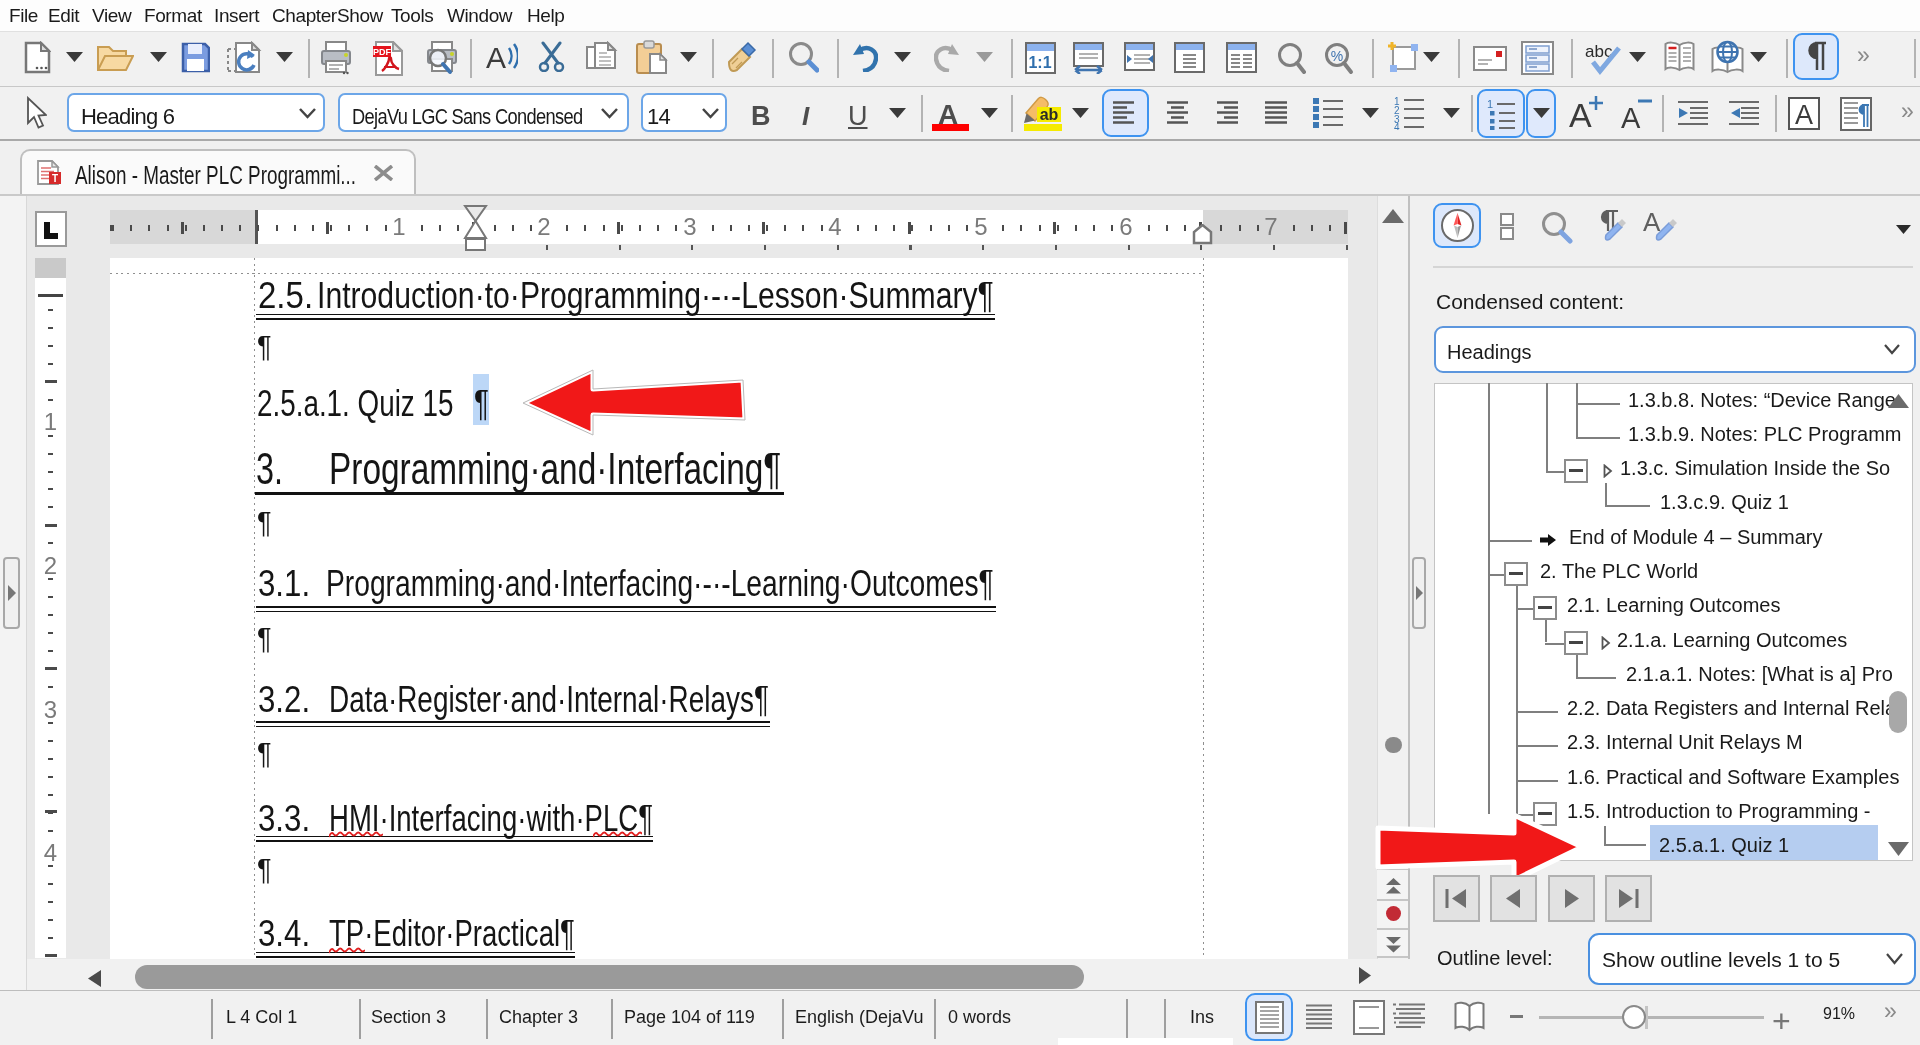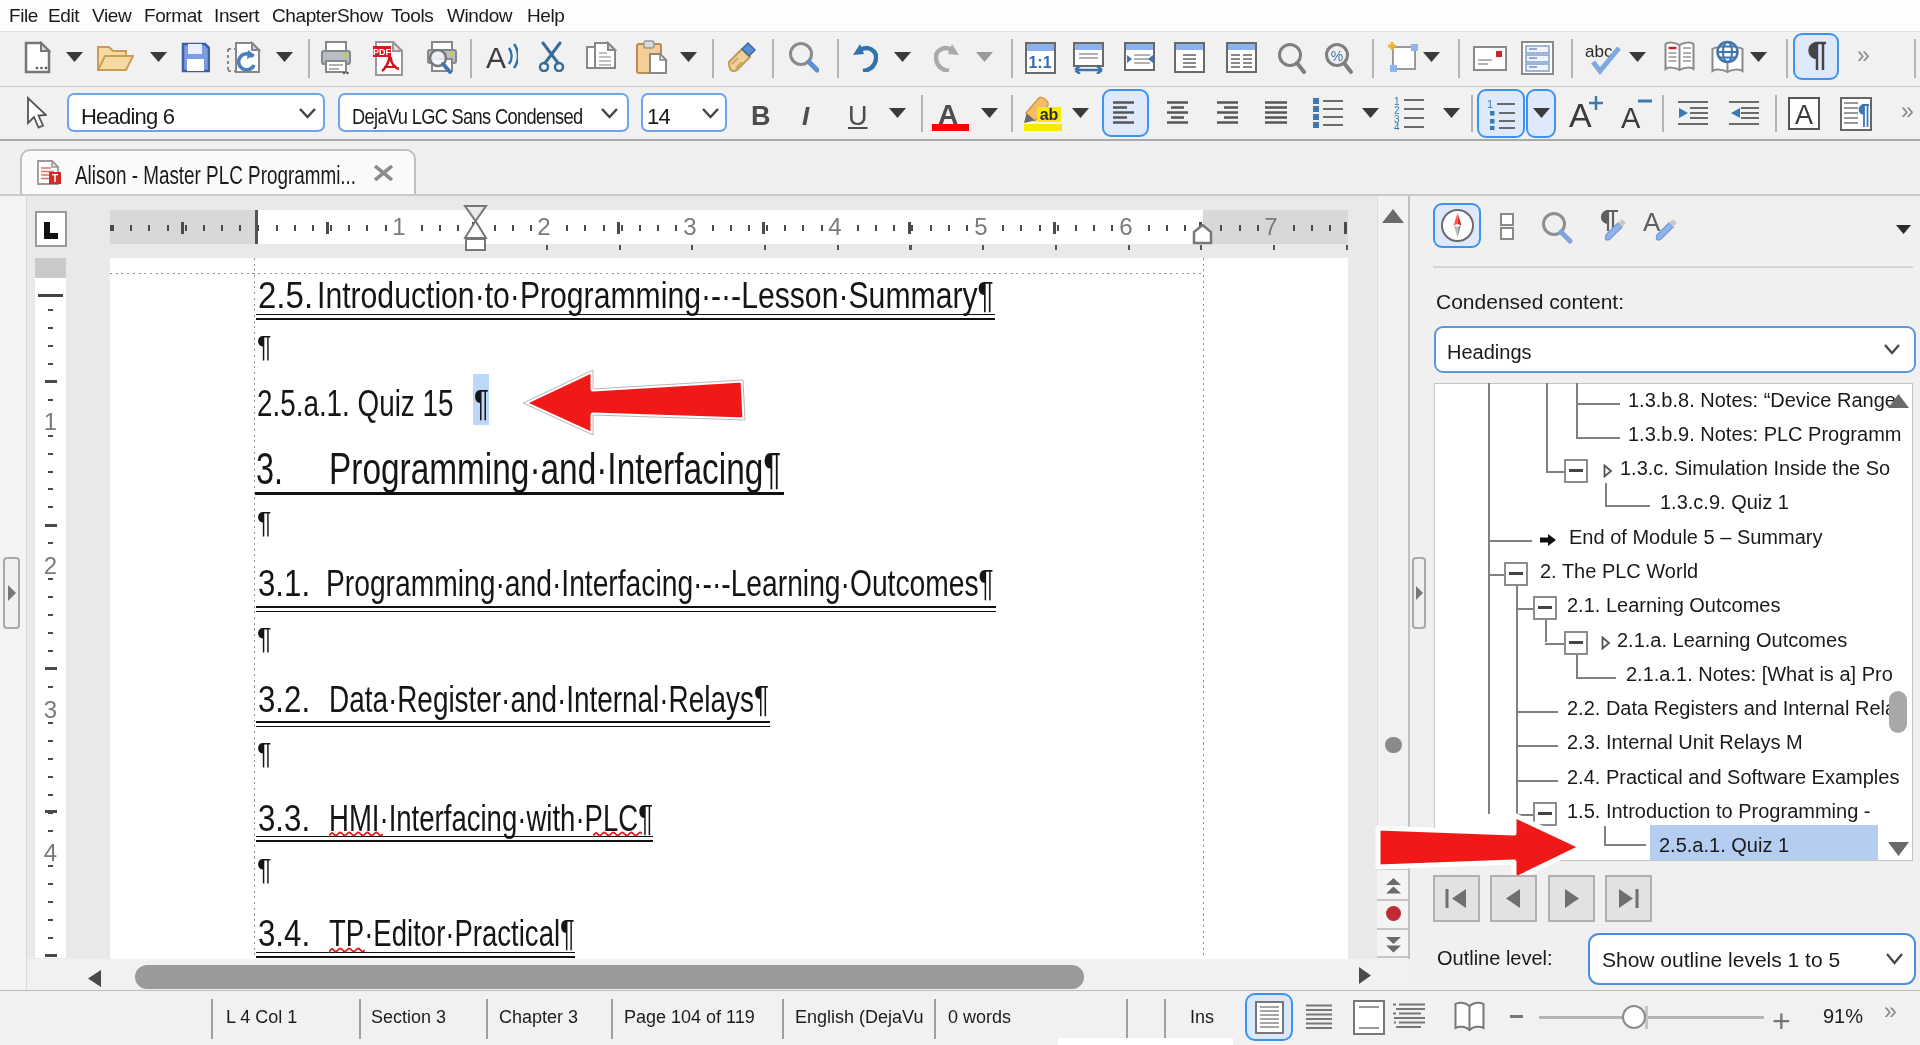--- a/index.html
+++ b/index.html
@@ -608,28 +608,28 @@
 <svg style="position:absolute;left:167px;top:253px" width="10" height="14">
       <path d="M1.5 1.5 L8 7 L1.5 12.5 Z" fill="#fff" stroke="#555" stroke-width="1.8"></path>
     </svg>
 <svg style="position:absolute;left:106px;top:150px" width="16" height="14">
       <path d="M0 4.5 h8 V1 L16 7 L8 13 V9.5 H0 Z" fill="#111"></path>
     </svg>
 <div style="position:absolute;left:194px;top:6px;white-space:nowrap">1.3.b.8. Notes: “Device Range</div>
 <div style="position:absolute;left:194px;top:40px;white-space:nowrap">1.3.b.9. Notes: PLC Programm</div>
 <div style="position:absolute;left:186px;top:74px;white-space:nowrap">1.3.c. Simulation Inside the So</div>
 <div style="position:absolute;left:226px;top:108px;white-space:nowrap">1.3.c.9. Quiz 1</div>
-<div style="position:absolute;left:135px;top:143px;white-space:nowrap">End of Module 5 – Summary</div>
+<div style="position:absolute;left:135px;top:143px;white-space:nowrap">End of Module 4 – Summary</div>
 <div style="position:absolute;left:106px;top:177px;white-space:nowrap">2. The PLC World</div>
 <div style="position:absolute;left:133px;top:211px;white-space:nowrap">2.1. Learning Outcomes</div>
 <div style="position:absolute;left:183px;top:246px;white-space:nowrap">2.1.a. Learning Outcomes</div>
 <div style="position:absolute;left:192px;top:280px;white-space:nowrap">2.1.a.1. Notes: [What is a] Pro</div>
 <div style="position:absolute;left:133px;top:314px;white-space:nowrap">2.2. Data Registers and Internal Rela</div>
 <div style="position:absolute;left:133px;top:348px;white-space:nowrap">2.3. Internal Unit Relays M</div>
-<div style="position:absolute;left:133px;top:383px;white-space:nowrap">2.4. Practical and Software Examples</div>
+<div style="position:absolute;left:133px;top:383px;white-space:nowrap">1.6. Practical and Software Examples</div>
 <div style="position:absolute;left:133px;top:417px;white-space:nowrap">1.5. Introduction to Programming -</div>
 <div style="position:absolute;left:225px;top:451px;white-space:nowrap">2.5.a.1. Quiz 1</div>
 <svg style="position:absolute;left:454px;top:11px" width="21" height="15">
       <path d="M10.5 0 L21 14 H0 Z" fill="#6a6a6a"></path>
     </svg>
 <div style="position:absolute;left:455px;top:308px;width:18px;height:42px;background:#a8a8a8;border-radius:9px"></div>
 <svg style="position:absolute;left:454px;top:458px" width="21" height="15">
       <path d="M10.5 15 L0 1 H21 Z" fill="#6a6a6a"></path>
     </svg>
 </div>
@@ -702,14 +702,14 @@
 <svg class="abs" style="left:1454px;top:1001px" width="31" height="32">
     <path d="M15.5 5 C11 1 4 1 1.5 3 V27 C5 25 12 25 15.5 29 C19 25 26 25 29.5 27 V3 C27 1 20 1 15.5 5 Z" fill="#fff" stroke="#777" stroke-width="2"></path>
     <path d="M15.5 5 V29" stroke="#777" stroke-width="2"></path>
   </svg>
 
 <div class="abs" style="left:1510px;top:1015px;width:13px;height:3px;background:#777"></div>
 <div class="abs" style="left:1539px;top:1016px;width:225px;height:3px;background:#b5b5b5"></div>
 <div class="abs" style="left:1645px;top:1006px;width:2.5px;height:23px;background:#c4c4c4"></div>
 <div class="abs" style="left:1622px;top:1005px;width:24px;height:24px;background:#fff;border:2px solid #8a8a8a;border-radius:13px"></div>
 <div class="abs" style="left:1772px;top:1003px;font-size:32px;color:#777;font-weight:300">+</div>
-<div class="stxt" style="left:1823px;top:1005px;font-size:20px">91%</div>
+<div class="stxt" style="left:1823px;top:1005px;font-size:16px">91%</div>
 <div class="abs" style="left:1884px;top:998px;font-size:23px;color:#8a8a8a">»</div>
 
 </body></html>

